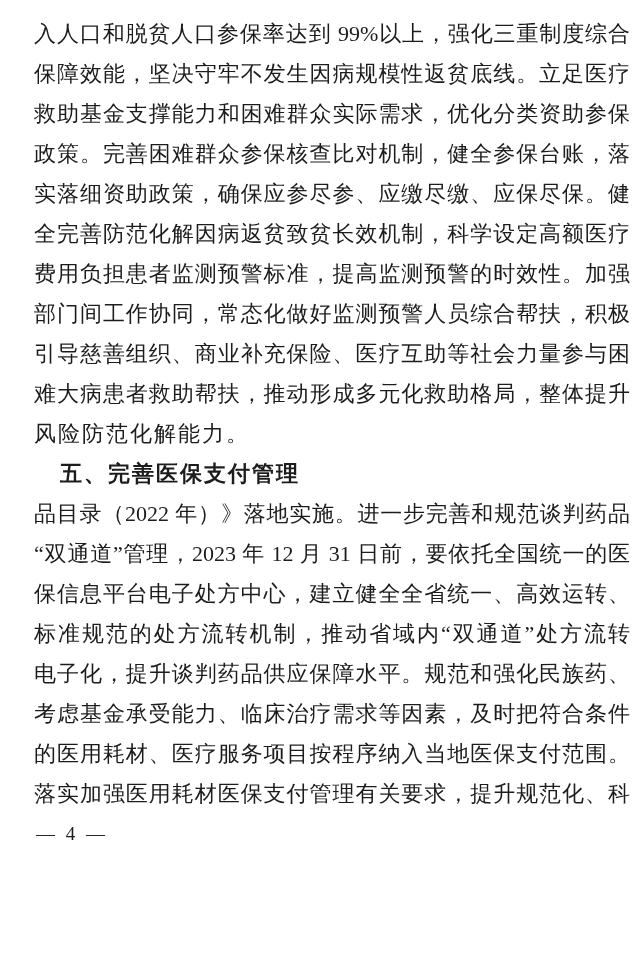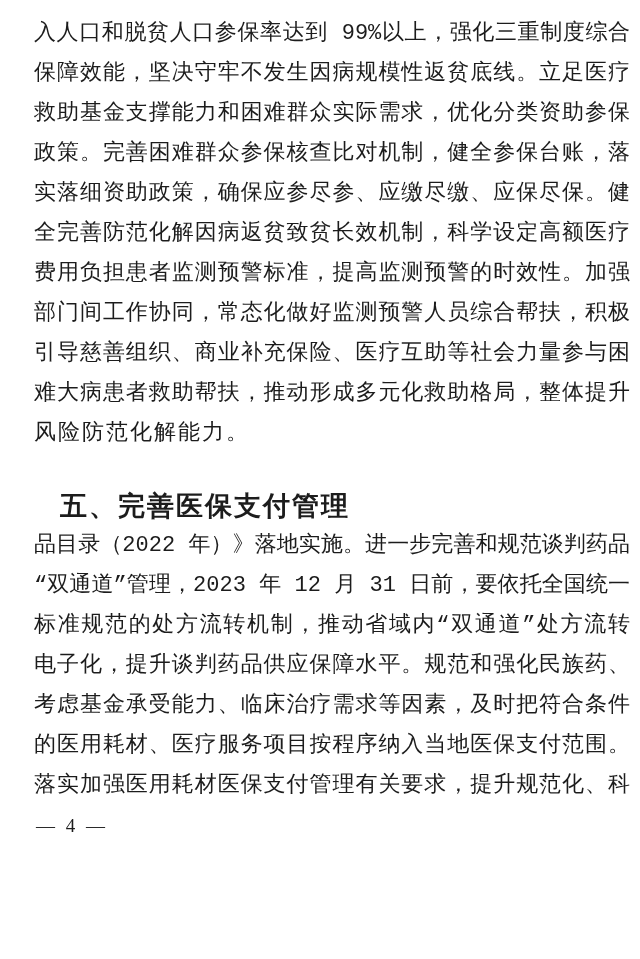--- a/index.html
+++ b/index.html
@@ -20,39 +20,37 @@
   }
   .line {
     font-size: 22px;
     line-height: 40px;
     height: 40px;
     overflow: hidden;
     text-align: justify;
     text-align-last: justify;
     text-justify: inter-character;
     white-space: normal;
-    font-family: Liberation Mono, monospace;
   }
   .line.para-end {
     text-align: right;
     text-align-last: left;
     letter-spacing: 2px;
   }
   .line.indent {
     padding-left: 26px;
   }
   .heading-line {
     font-family: "Liberation Sans", "DejaVu Sans", sans-serif;
     font-weight: 700;
-    font-size: 27px;
+    font-size: 22px;
     line-height: 40px;
     height: 40px;
     letter-spacing: 2px;
     padding-left: 26px;
-    margin-top: 32px;
   }
   .footer-line {
     font-size: 19px;
     line-height: 40px;
     height: 40px;
     letter-spacing: 3px;
     text-align: left;
     padding-left: 2px;
   }
 </style>
@@ -73,20 +71,21 @@
     <div class="line">引导慈善组织、商业补充保险、医疗互助等社会力量参与困</div>
     <div class="line">难大病患者救助帮扶，推动形成多元化救助格局，整体提升</div>
     <div class="line para-end">风险防范化解能力。</div>
   </div>
 
   <div class="heading-line">五、完善医保支付管理</div>
 
   <div>
     <div class="line">品目录（2022 年）》落地实施。进一步完善和规范谈判药品</div>
     <div class="line">“双通道”管理，2023 年 12 月 31 日前，要依托全国统一的医</div>
+    <div class="line">保信息平台电子处方中心，建立健全全省统一、高效运转、</div>
     <div class="line">标准规范的处方流转机制，推动省域内“双通道”处方流转</div>
     <div class="line">电子化，提升谈判药品供应保障水平。规范和强化民族药、</div>
     <div class="line">考虑基金承受能力、临床治疗需求等因素，及时把符合条件</div>
     <div class="line">的医用耗材、医疗服务项目按程序纳入当地医保支付范围。</div>
     <div class="line">落实加强医用耗材医保支付管理有关要求，提升规范化、科</div>
   </div>
 
   <div class="footer-line">
     <span>— 4 —</span>
   </div>

